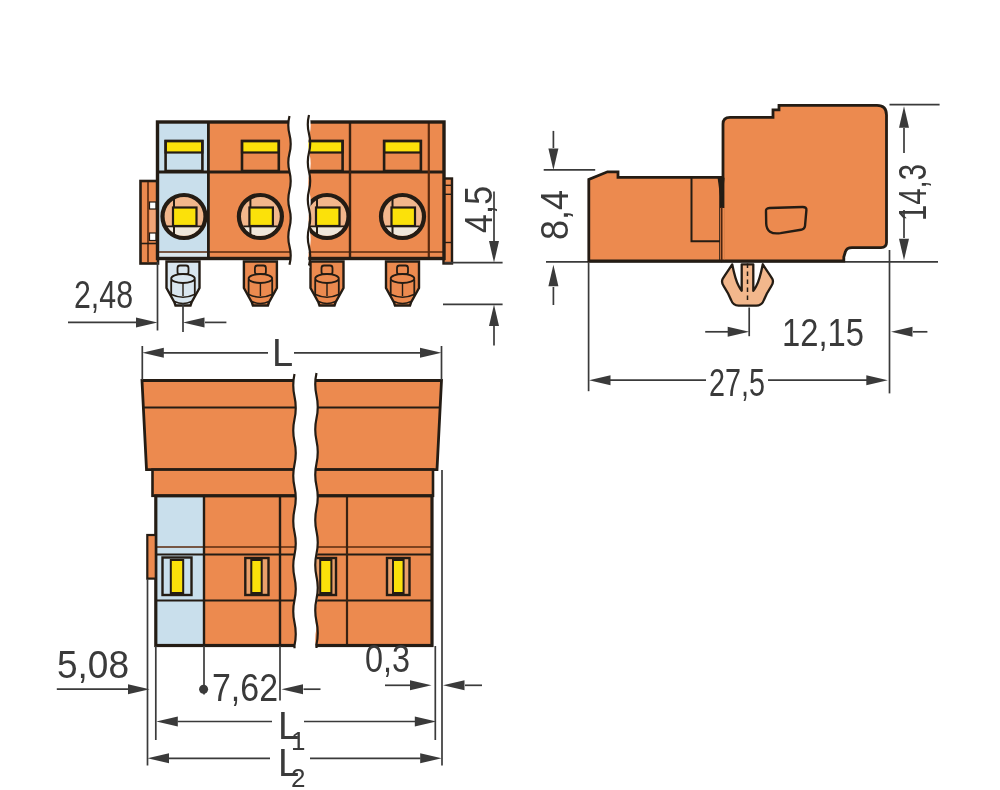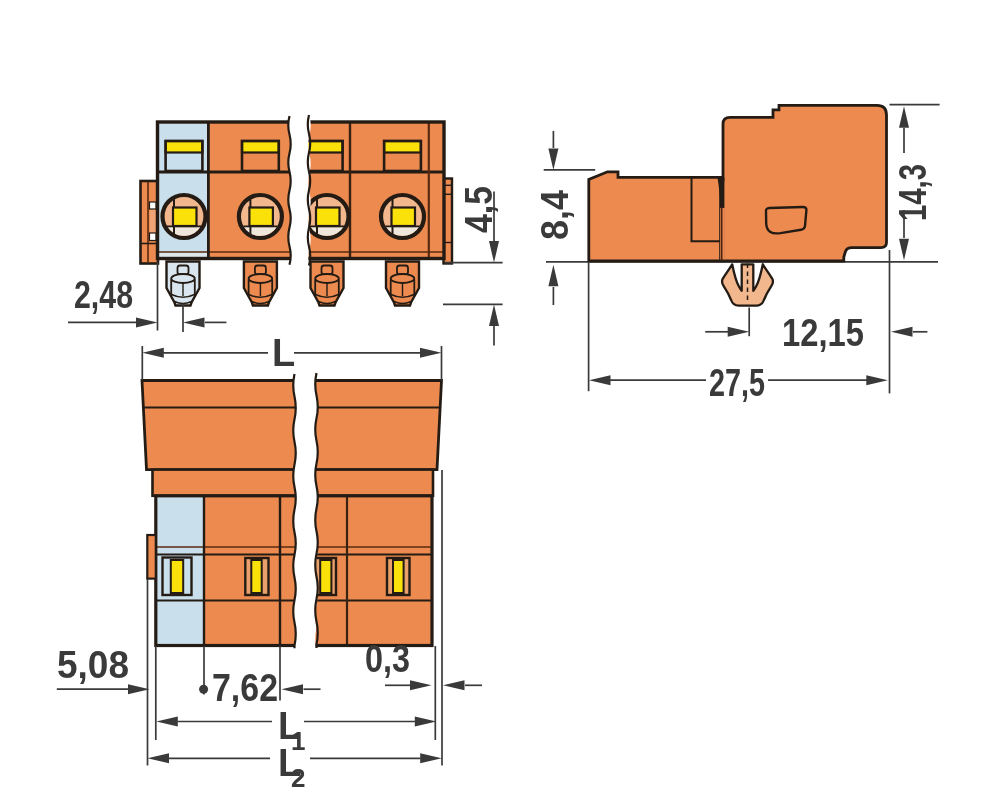--- a/index.html
+++ b/index.html
@@ -1,16 +1,16 @@
 <!DOCTYPE html>
 <html><head>
 <meta charset="utf-8">
 <style>
 html,body{margin:0;padding:0;background:#ffffff;}
-#c{width:1000px;height:790px;position:relative;font-weight:bold;}
+#c{width:1000px;height:790px;position:relative;}
 svg{display:block;}
 text{font-family:"Liberation Sans",sans-serif;fill:#3a3a3a;}
 </style>
 </head>
 <body>
 <div id="c">
 <svg width="1000" height="790" viewBox="0 0 1000 790">
 <defs>
 <path id="ah" d="M0,0 L-21.5,-5 L-21.5,5 Z" fill="#3a3a3a"></path>
 </defs>

